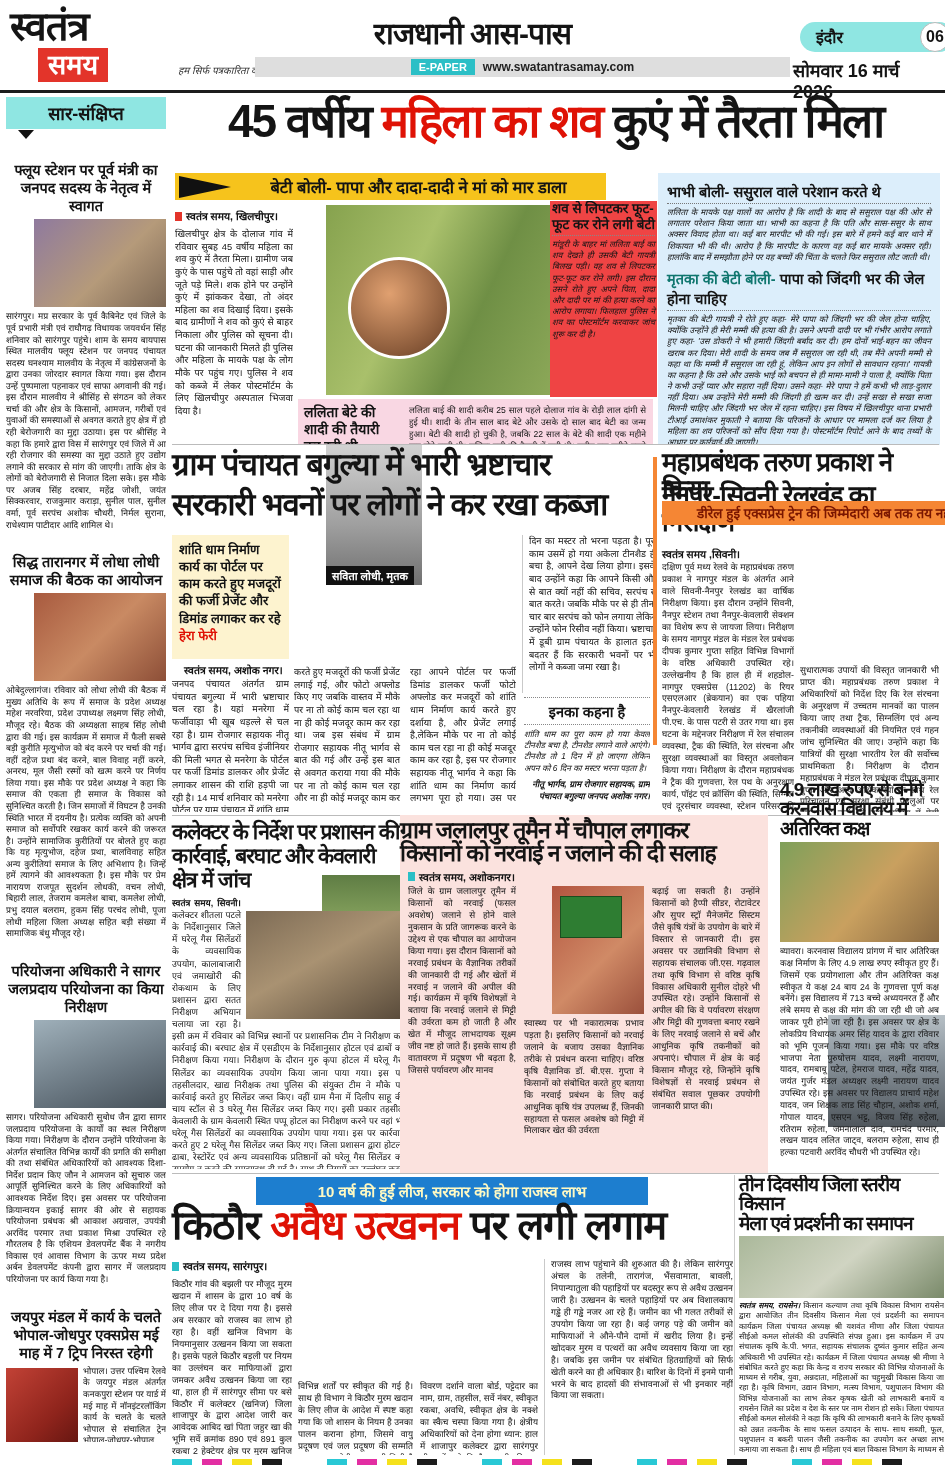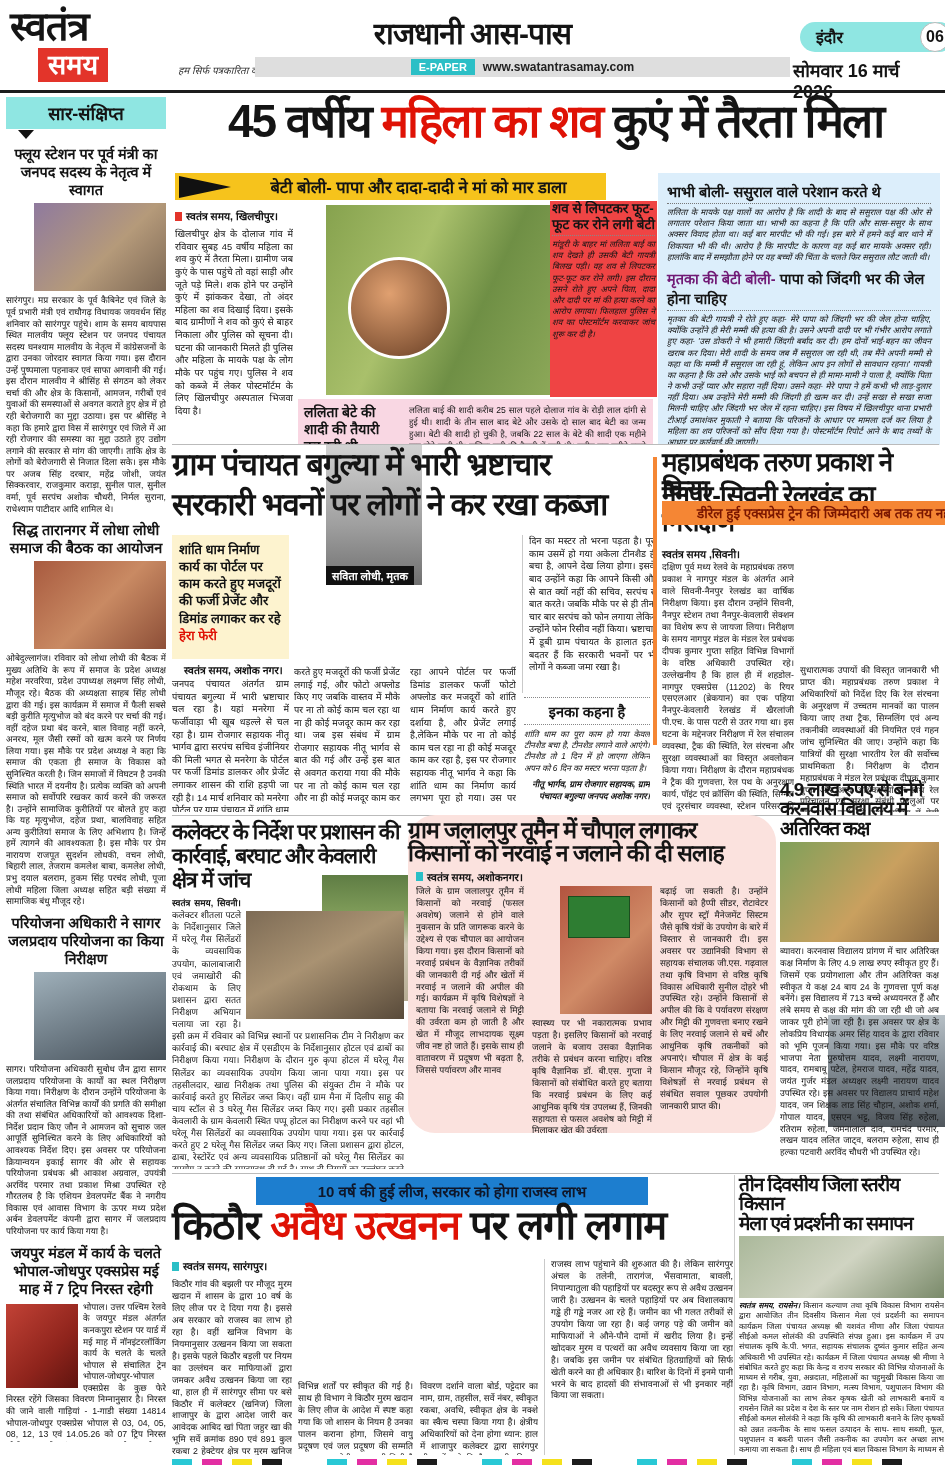--- a/index.html
+++ b/index.html
@@ -31,35 +31,35 @@
             display:flex;align-items:center;justify-content:center;font-weight:bold;font-size:16px;}
   .dateline{font-size:18px;font-weight:bold;}
   .hdr-rule{background:#1c1c1c;}
 
   
   .sidebar{position:absolute;left:6px;top:97px;width:160px;height:1345px;overflow:hidden;
            border-right:0;}
   .sb-head{background:#8fe6e2;font-weight:bold;font-size:18px;text-align:center;padding:4px 0;}
   .sb-tri{width:0;height:0;border-left:8px solid transparent;border-right:8px solid transparent;
           border-top:9px solid #111;margin:1px 0 2px 12px;}
-  .sb-art h3{font-size:14.5px;line-height:1.25;text-align:center;margin:6px 0 4px;}
+  .sb-art h3{font-size:14.5px;line-height:1.25;text-align:center;margin:22px 0 4px;}
   .sb-photo{width:100%;height:88px;margin:2px 0 4px;}
   .sb-body{font-size:8.7px;line-height:1.33;text-align:justify;overflow:hidden;}
 
   
   .main{position:absolute;left:172px;top:97px;width:767px;height:1371px;}
 
   .lead-hl{font-size:46px;font-weight:bold;text-align:center;line-height:1.05;letter-spacing:-2px;}
   .ystrap{background:#f6c31c;display:flex;align-items:center;}
   .yarrow{width:0;height:0;border-top:11px solid transparent;border-bottom:11px solid transparent;
           border-left:52px solid #111;margin-left:4px;}
   .ystrap .t{flex:1;text-align:center;font-weight:bold;font-size:16.5px;}
   .bluebox{background:#dceefb;padding:8px 9px;}
   .bb-title{font-size:14.5px;font-weight:bold;border-bottom:1px dotted #777;padding-bottom:2px;margin-bottom:3px;}
-  .pinklead{color:#701a75;}
+  .pinklead{color:#0f766e;}
   .byline{font-weight:bold;font-size:10.5px;display:flex;align-items:center;gap:4px;}
   .sq{width:7px;height:9px;display:inline-block;flex:0 0 auto;}
   .sq-red{background:#e3342a;}
   .sq-teal{background:#2bbfc6;}
   .cap-label{position:absolute;left:0;bottom:0;background:#111;color:#fff;font-weight:bold;
              font-size:11px;padding:2px 6px;}
   .sidebox{background:#ef4444;border:0;padding:0 2px;}
   .sidebox .t{font-size:13.5px;font-weight:bold;line-height:1.15;border-bottom:1px dotted #888;
               padding-bottom:3px;margin-bottom:3px;}
   .pinkstrip{background:#f9d7e3;display:flex;}
@@ -67,21 +67,21 @@
   .pinkstrip .d{font-size:8.6px;line-height:1.4;padding:5px 7px;text-align:justify;}
 
   .sec-hl{font-weight:bold;text-align:left;letter-spacing:-1px;line-height:1.02;}
   .creambox{background:#fdf3cf;padding:6px 7px;font-size:13px;font-weight:bold;line-height:1.32;}
   .ostrap{background:#f58634;color:#7a1600;font-weight:bold;font-size:13.5px;text-align:center;
           padding:3px 0;}
   .quotebox{border-top:1px dotted #888;}
   .quotebox .qt{font-size:14.5px;font-weight:bold;text-align:center;border-bottom:1px dotted #888;
                 padding:3px 0;margin-bottom:4px;}
   .qattr{font-size:8.6px;font-weight:bold;font-style:italic;text-align:right;margin-top:4px;}
-  .bstrap{background:#1d7ecf;color:#0f172a;font-weight:bold;font-size:15px;text-align:center;padding:4px 0;}
+  .bstrap{background:#1d7ecf;color:#fef9c3;font-weight:bold;font-size:15px;text-align:center;padding:4px 0;}
   .vline{border-left:1px solid #c9c9c9;}
   .orangebar{background:#f58634;}
   .pinkarea{background:#fbe2de;}
 
   
   .ph{position:relative;overflow:hidden;background:#bbb;margin-left:28px;}
   .ph-field{background:linear-gradient(115deg,#86a24e,#a9c06b 35%,#6f8f45 60%,#93ae5d);}
   .ph-portrait{background:linear-gradient(180deg,#d8d8d8,#9f9f9f 60%,#707070);}
   .ph-cry{background:radial-gradient(circle at 40% 35%,#e0a070,#8a5a3a 70%,#5f3a22);}
   .ph-pillars{background:linear-gradient(180deg,#5f7d44,#7d9a58 28%,#cfc8b4 55%,#b7ac94);}
@@ -238,21 +238,21 @@
 
     <div class="abs" style="left:0;top:718px;width:767px;border-top:1px solid #bbb;"></div>
 
     <div class="abs sec-hl" style="left:0;top:723px;width:232px;font-size:21px;line-height:1.15;">कलेक्टर के निर्देश पर प्रशासन की कार्रवाई, बरघाट और केवलारी क्षेत्र में जांच</div>
     <div class="abs small jt ovh" style="left:0;top:800px;width:232px;height:272px;font-size:8.9px;">
       <div class="ph ph-hotel" style="float:right;width:158px;height:108px;margin:14px 0 4px 5px;"></div>
       <span class="b">स्वतंत्र समय, सिवनी।</span>
       <span>कलेक्टर शीतला पटले के निर्देशानुसार जिले में घरेलू गैस सिलेंडरों के व्यवसायिक उपयोग, कालाबाजारी एवं जमाखोरी की रोकथाम के लिए प्रशासन द्वारा सतत निरीक्षण अभियान चलाया जा रहा है। इसी क्रम में रविवार को विभिन्न स्थानों पर प्रशासनिक टीम ने निरीक्षण कर कार्रवाई की। बरघाट क्षेत्र में एसडीएम के निर्देशानुसार होटल एवं ढाबों का निरीक्षण किया गया। निरीक्षण के दौरान गुरु कृपा होटल में घरेलू गैस सिलेंडर का व्यवसायिक उपयोग किया जाना पाया गया। इस पर तहसीलदार, खाद्य निरीक्षक तथा पुलिस की संयुक्त टीम ने मौके पर कार्रवाई करते हुए सिलेंडर जब्त किए। वहीं ग्राम मैना में दिलीप साहू की चाय स्टॉल से 3 घरेलू गैस सिलेंडर जब्त किए गए। इसी प्रकार तहसील केवलारी के ग्राम केवलारी स्थित पप्पू होटल का निरीक्षण करने पर वहां भी घरेलू गैस सिलेंडरों का व्यवसायिक उपयोग पाया गया। इस पर कार्रवाई करते हुए 2 घरेलू गैस सिलेंडर जब्त किए गए। जिला प्रशासन द्वारा होटल, ढाबा, रेस्टोरेंट एवं अन्य व्यवसायिक प्रतिष्ठानों को घरेलू गैस सिलेंडर का उपयोग न करने की समझाइश दी गई है। साथ ही नियमों का उल्लंघन करने पर संबंधितों के विरुद्ध नियमानुसार सख्त कार्रवाई किए जाने की चेतावनी भी दी गई है।</span>
     </div>
 
-    <div class="abs pinkarea" style="left:236px;top:718px;width:368px;height:318px;border-radius:27px;">
+    <div class="abs pinkarea" style="left:228px;top:718px;width:368px;height:358px;">
       <div class="sec-hl" style="font-size:23px;margin-top:4px;">ग्राम जलालपुर तूमैन में चौपाल लगाकर</div>
       <div class="sec-hl" style="font-size:23px;">किसानों को नरवाई न जलाने की दी सलाह</div>
       <div class="byline" style="margin:4px 0 2px 8px;">
         <span class="sq sq-teal"></span>
         <span>स्वतंत्र समय, अशोकनगर।</span>
       </div>
       <div style="display:flex;gap:8px;padding:0 8px;height:268px;overflow:hidden;">
         <div class="small jt ovh" style="width:110px;font-size:8.8px;">जिले के ग्राम जलालपुर तूमैन में किसानों को नरवाई (फसल अवशेष) जलाने से होने वाले नुकसान के प्रति जागरूक करने के उद्देश्य से एक चौपाल का आयोजन किया गया। इस दौरान किसानों को नरवाई प्रबंधन के वैज्ञानिक तरीकों की जानकारी दी गई और खेतों में नरवाई न जलाने की अपील की गई। कार्यक्रम में कृषि विशेषज्ञों ने बताया कि नरवाई जलाने से मिट्टी की उर्वरता कम हो जाती है और खेत में मौजूद लाभदायक सूक्ष्म जीव नष्ट हो जाते हैं। इसके साथ ही वातावरण में प्रदूषण भी बढ़ता है, जिससे पर्यावरण और मानव</div>
         <div style="width:122px;overflow:hidden;">
           <div class="ph ph-brick" style="width:122px;height:128px;margin-bottom:4px;">

